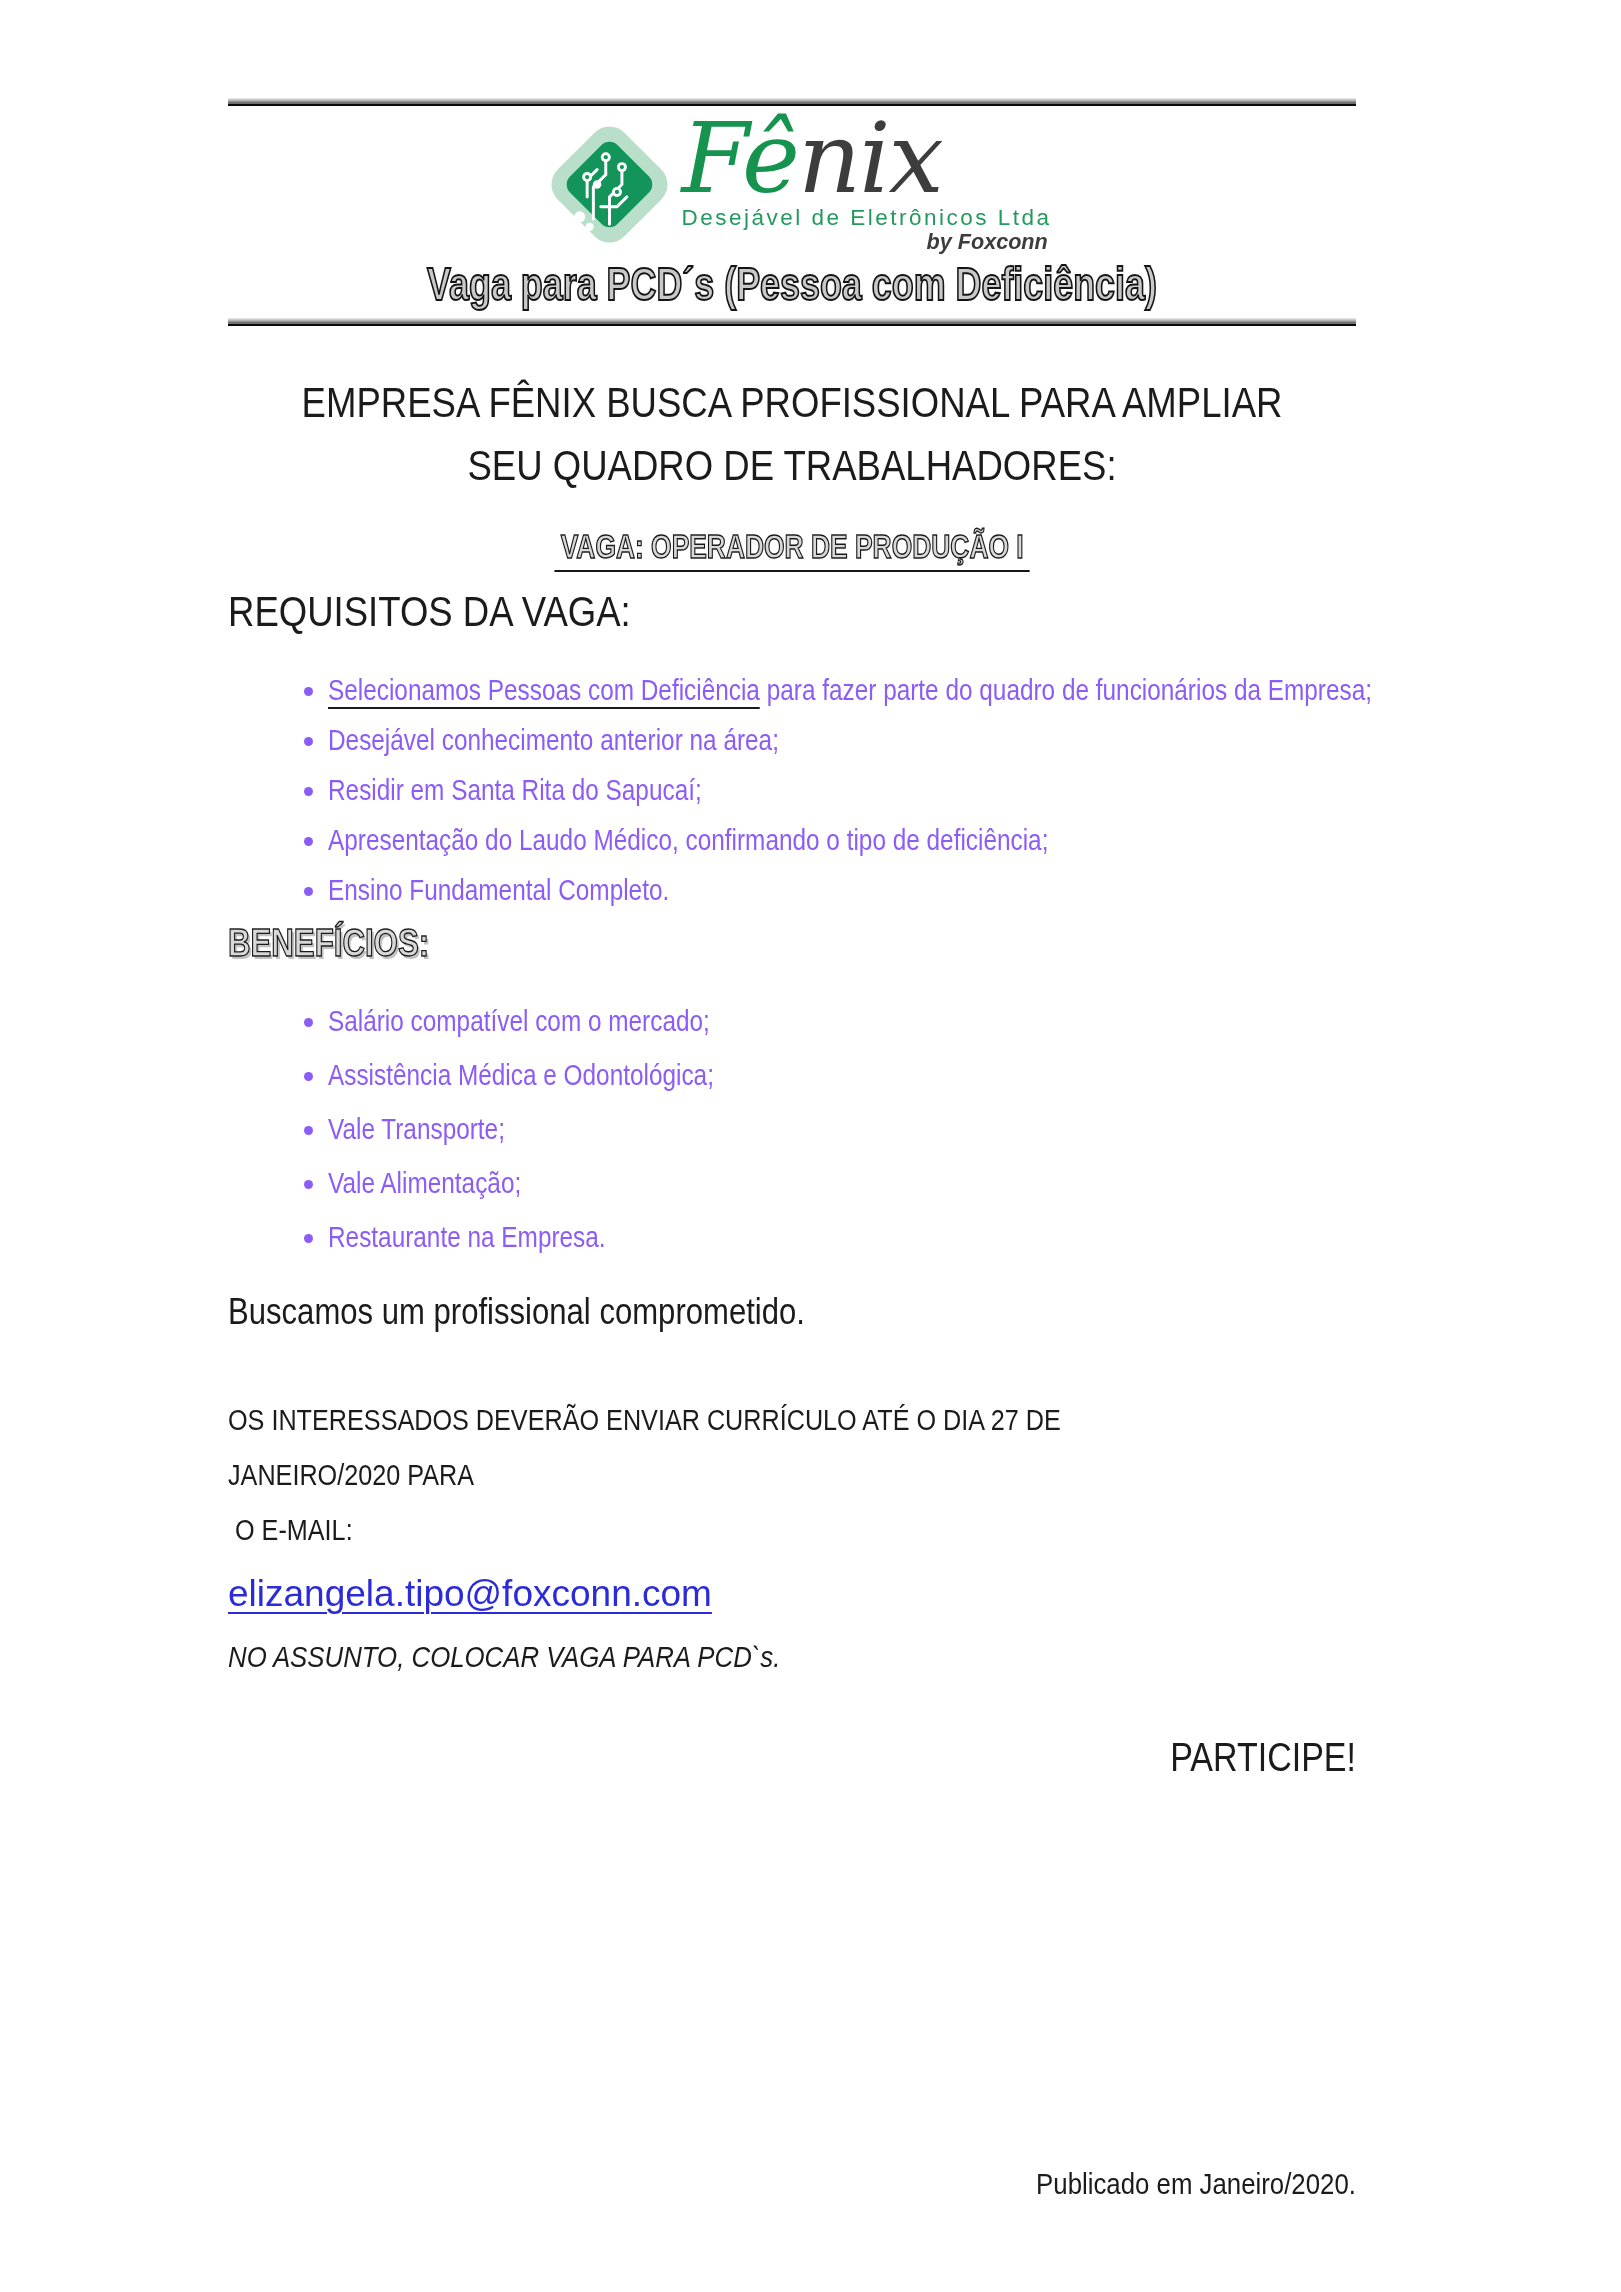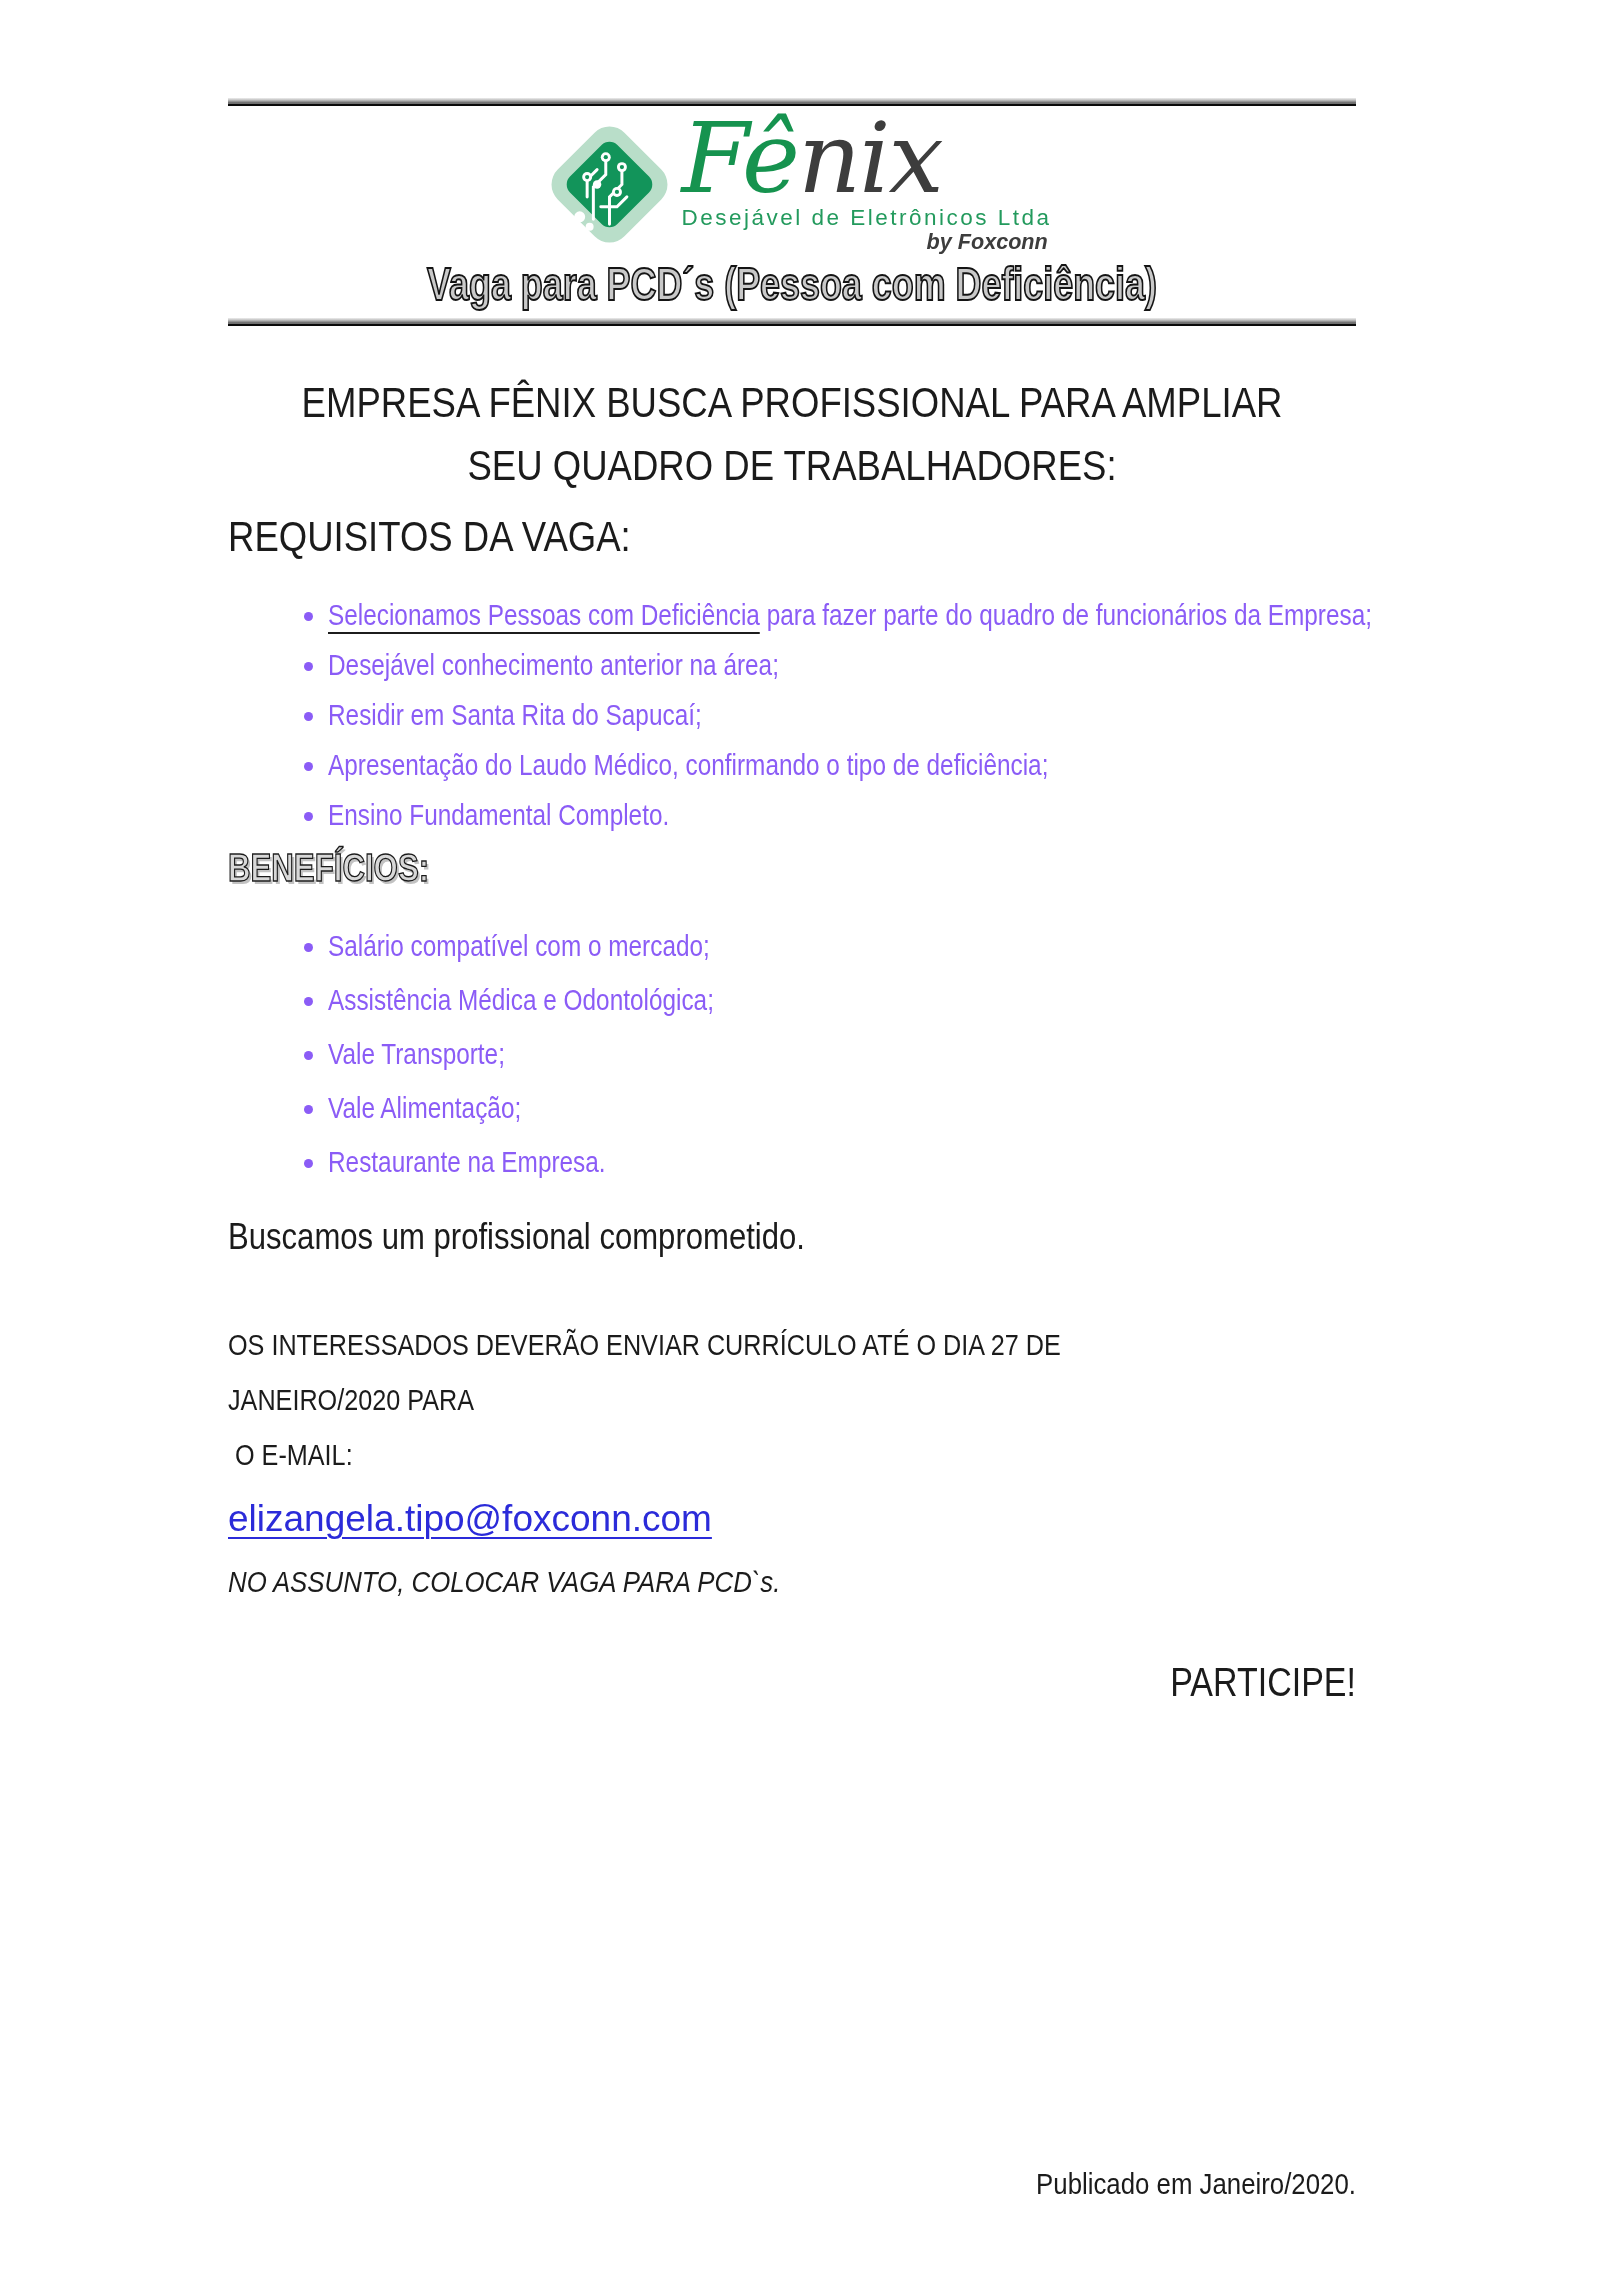--- a/index.html
+++ b/index.html
@@ -240,20 +240,23 @@
         <span class="logo-byline">by Foxconn</span>
       </span>
     </div>
 
     <div class="doc-title outlined">Vaga para PCD´s (Pessoa com Deficiência)</div>
 
     <div class="rule rule-under-title"></div>
 
     <div class="intro-heading">EMPRESA FÊNIX BUSCA PROFISSIONAL PARA AMPLIAR SEU QUADRO DE TRABALHADORES:</div>
 
+    <div class="vacancy-line">
+      <span class="vacancy-inner outlined-thin">VAGA: OPERADOR DE PRODUÇÃO I</span>
+    </div>
 
     <div class="req-heading">REQUISITOS DA VAGA:</div>
 
     <ul class="bullets">
       <li>
         <span class="li-text"><span class="u-lead">Selecionamos Pessoas com Deficiência</span><span> para fazer parte do quadro de funcionários da Empresa;</span></span>
       </li>
       <li>
           <span class="li-text">Desejável conhecimento anterior na área;</span>
         </li>

